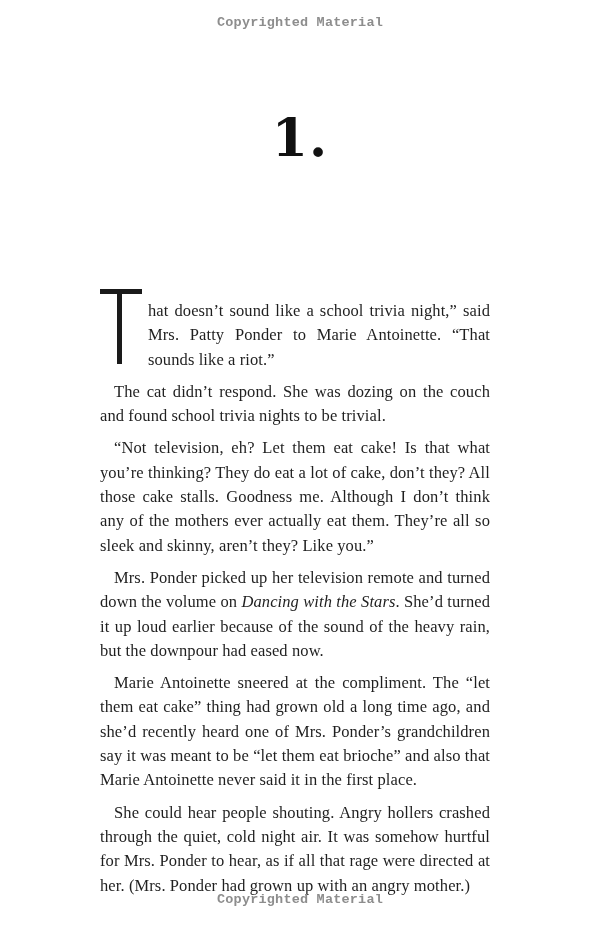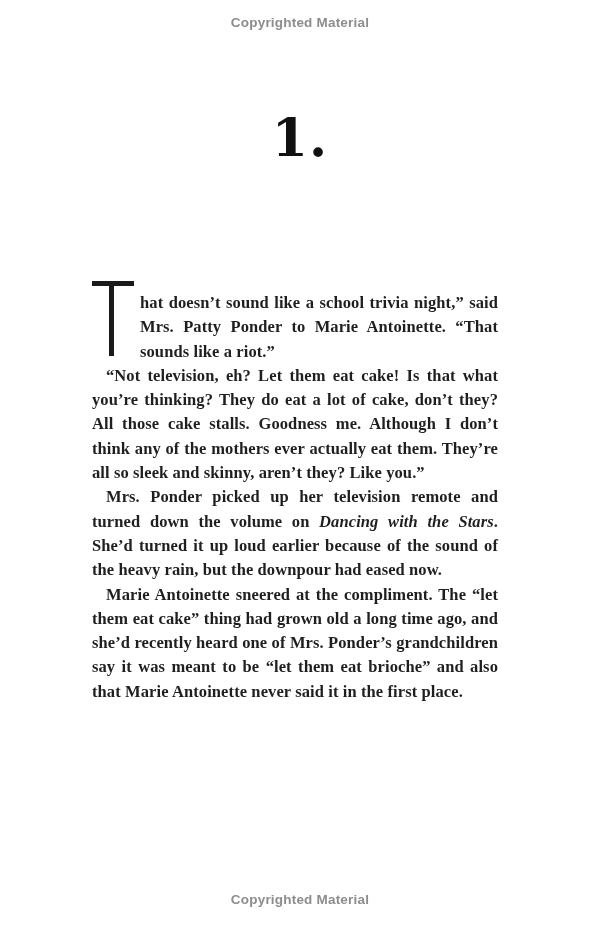--- a/index.html
+++ b/index.html
@@ -13,21 +13,21 @@
     height: 925px;
     background: #ffffff;
     overflow: hidden;
     font-family: "Liberation Serif", serif;
   }
   .notice {
     position: absolute;
     left: 0;
     width: 100%;
     text-align: center;
-    font-family: Liberation Sans, sans-serif;
+    font-family: Liberation Mono, monospace;
     font-size: 13.5px;
     font-weight: 700;
     color: #8d8d8d;
     letter-spacing: 0.2px;
     z-index: 5;
   }
   .notice.top { top: 15px; }
   .notice.bottom { top: 892px; }
   .chapter {
     position: absolute;
@@ -46,24 +46,23 @@
     position: absolute;
     left: 92px;
     top: 291px;
     width: 406px;
     font-size: 16.5px;
     line-height: 24.3px;
     color: #1f1f1f;
     letter-spacing: 0.1px;
   }
   .para {
-    margin: 0;
+    margin: 8px;
     text-align: justify;
     text-justify: inter-word;
-    font-weight: bold;
   }
   .para.indent { text-indent: 14px; }
   .para.last { text-align-last: justify; }
   .dropcap {
     float: left;
     position: relative;
     width: 44px;
     height: 75px;
     margin: -10px 4px 0 0;
   }
@@ -105,26 +104,28 @@
   <div class="text-block">
 
     <p class="para">
       <span class="dropcap">
         <span class="dc-bar"></span>
         <span class="dc-stem"></span>
         <span class="sr">T</span>
       </span><span>hat doesn’t sound like a school trivia night,” said Mrs. Patty Ponder to Marie Antoinette. “That sounds like a riot.”</span>
     </p>
 
+    <p class="para indent">The cat didn’t respond. She was dozing on the couch and found school trivia nights to be trivial.</p>
 
     <p class="para indent">“Not television, eh? Let them eat cake! Is that what you’re thinking? They do eat a lot of cake, don’t they? All those cake stalls. Goodness me. Although I don’t think any of the mothers ever actually eat them. They’re all so sleek and skinny, aren’t they? Like you.”</p>
 
     <p class="para indent"><span>Mrs. Ponder picked up her television remote and turned down the volume on </span><span class="italic-title">Dancing with the Stars</span><span>. She’d turned it up loud earlier because of the sound of the heavy rain, but the downpour had eased now.</span></p>
 
     <p class="para indent">Marie Antoinette sneered at the compliment. The “let them eat cake” thing had grown old a long time ago, and she’d recently heard one of Mrs. Ponder’s grandchildren say it was meant to be “let them eat brioche” and also that Marie Antoinette never said it in the first place.</p>
 
+    <p class="para indent">She could hear people shouting. Angry hollers crashed through the quiet, cold night air. It was somehow hurtful for Mrs. Ponder to hear, as if all that rage were directed at her. (Mrs. Ponder had grown up with an angry mother.)</p>
 
 
   </div>
 
   <div class="notice bottom">Copyrighted Material</div>
 
 </div>
 
 </body></html>

